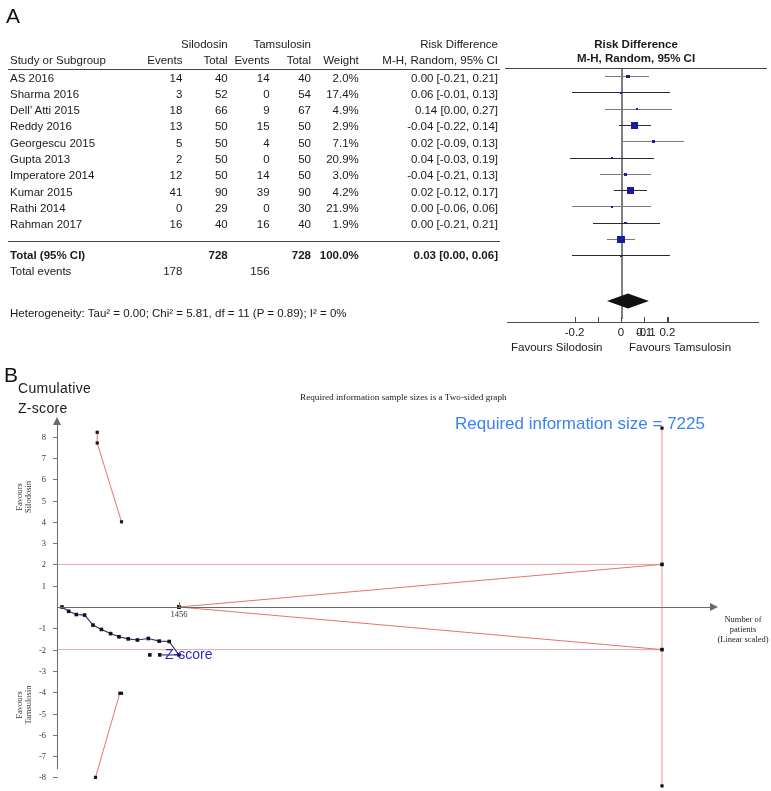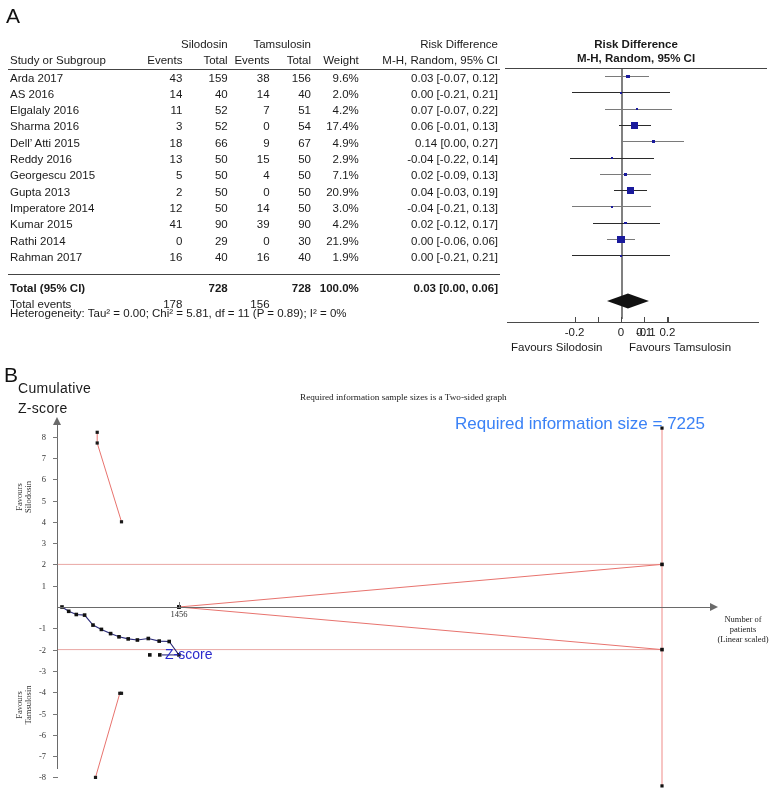--- a/index.html
+++ b/index.html
@@ -214,45 +214,27 @@
           <tr class="col-head">
             <td class="study left">Study or Subgroup</td>
             <td class="num">Events</td>
             <td class="num">Total</td>
             <td class="num2">Events</td>
             <td class="num2">Total</td>
             <td class="wt">Weight</td>
             <td class="ci">M-H, Random, 95% CI</td>
           </tr>
           <tr>
-            <td class="study">Arda 2017</td>
-            <td class="num">43</td>
-            <td class="num">159</td>
-            <td class="num2">38</td>
-            <td class="num2">156</td>
-            <td class="wt">9.6%</td>
-            <td class="ci">0.03 [-0.07, 0.12]</td>
-          </tr>
-          <tr>
             <td class="study">AS 2016</td>
             <td class="num">14</td>
             <td class="num">40</td>
             <td class="num2">14</td>
             <td class="num2">40</td>
             <td class="wt">2.0%</td>
             <td class="ci">0.00 [-0.21, 0.21]</td>
-          </tr>
-          <tr>
-            <td class="study">Elgalaly 2016</td>
-            <td class="num">11</td>
-            <td class="num">52</td>
-            <td class="num2">7</td>
-            <td class="num2">51</td>
-            <td class="wt">4.2%</td>
-            <td class="ci">0.07 [-0.07, 0.22]</td>
           </tr>
           <tr>
             <td class="study">Sharma 2016</td>
             <td class="num">3</td>
             <td class="num">52</td>
             <td class="num2">0</td>
             <td class="num2">54</td>
             <td class="wt">17.4%</td>
             <td class="ci">0.06 [-0.01, 0.13]</td>
           </tr>

